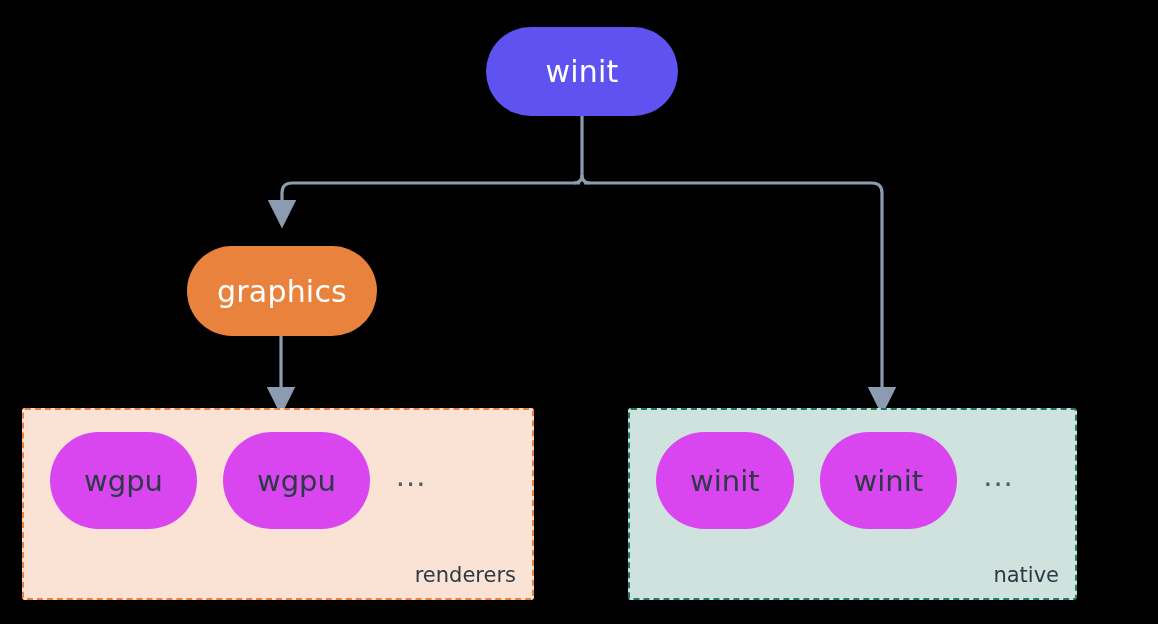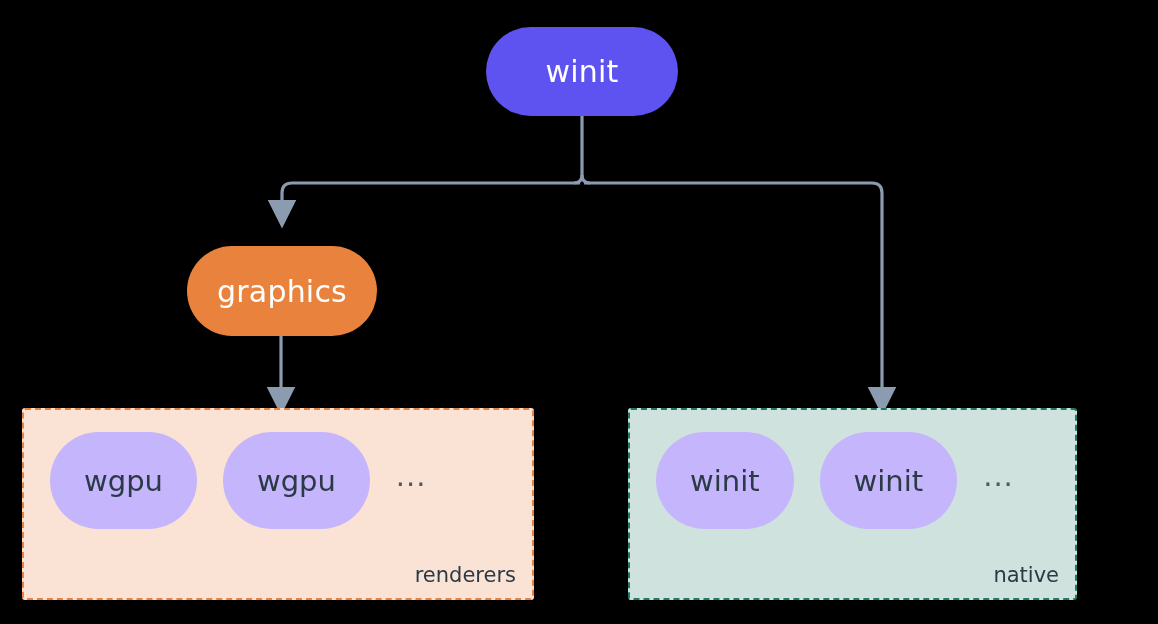--- a/index.html
+++ b/index.html
@@ -104,21 +104,21 @@
 
   .leaf {
     display: flex;
     align-items: center;
     justify-content: flex-end;
     box-sizing: border-box;
     height: 97px;
     padding: 0 34px;
     min-width: 118px;
     border-radius: 999px;
-    background: #c4b5fd;
+    background: #d946ef;
     color: #2b3a45;
     font-size: 29px;
     white-space: nowrap;
   }
 
   .ellipsis {
     color: #4a5a66;
     font-size: 29px;
     letter-spacing: 1px;
     padding-bottom: 10px;

